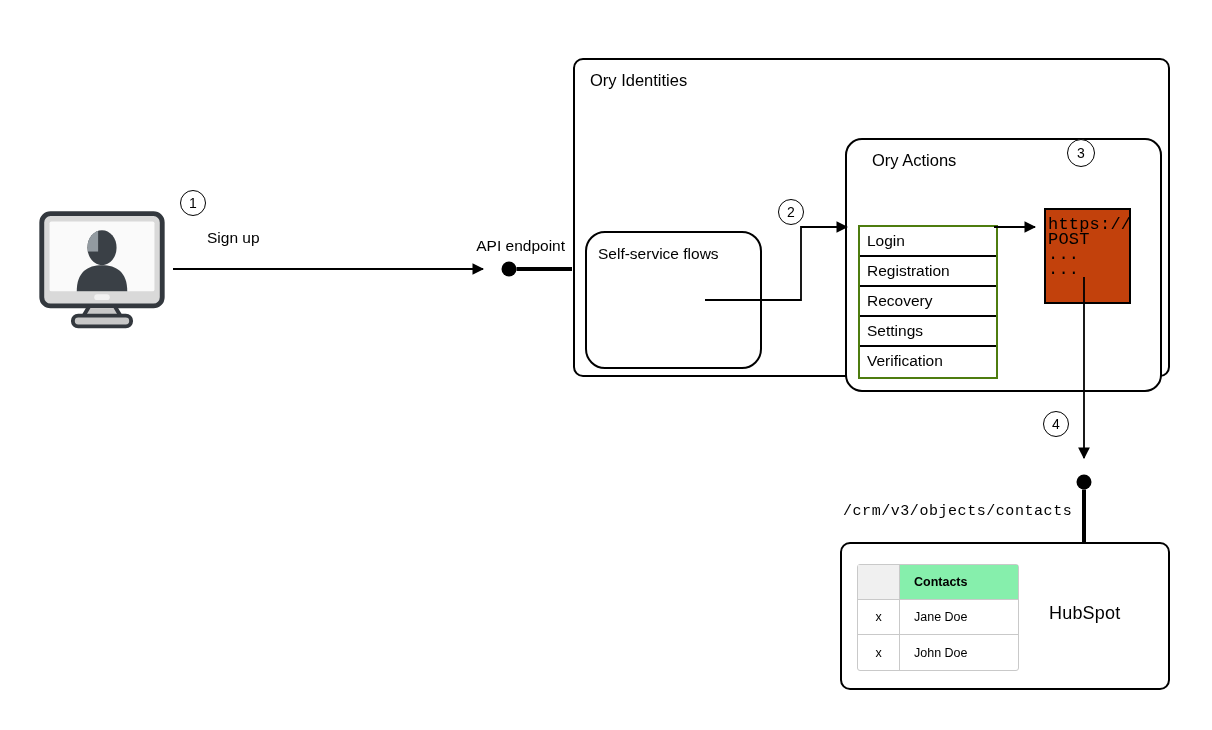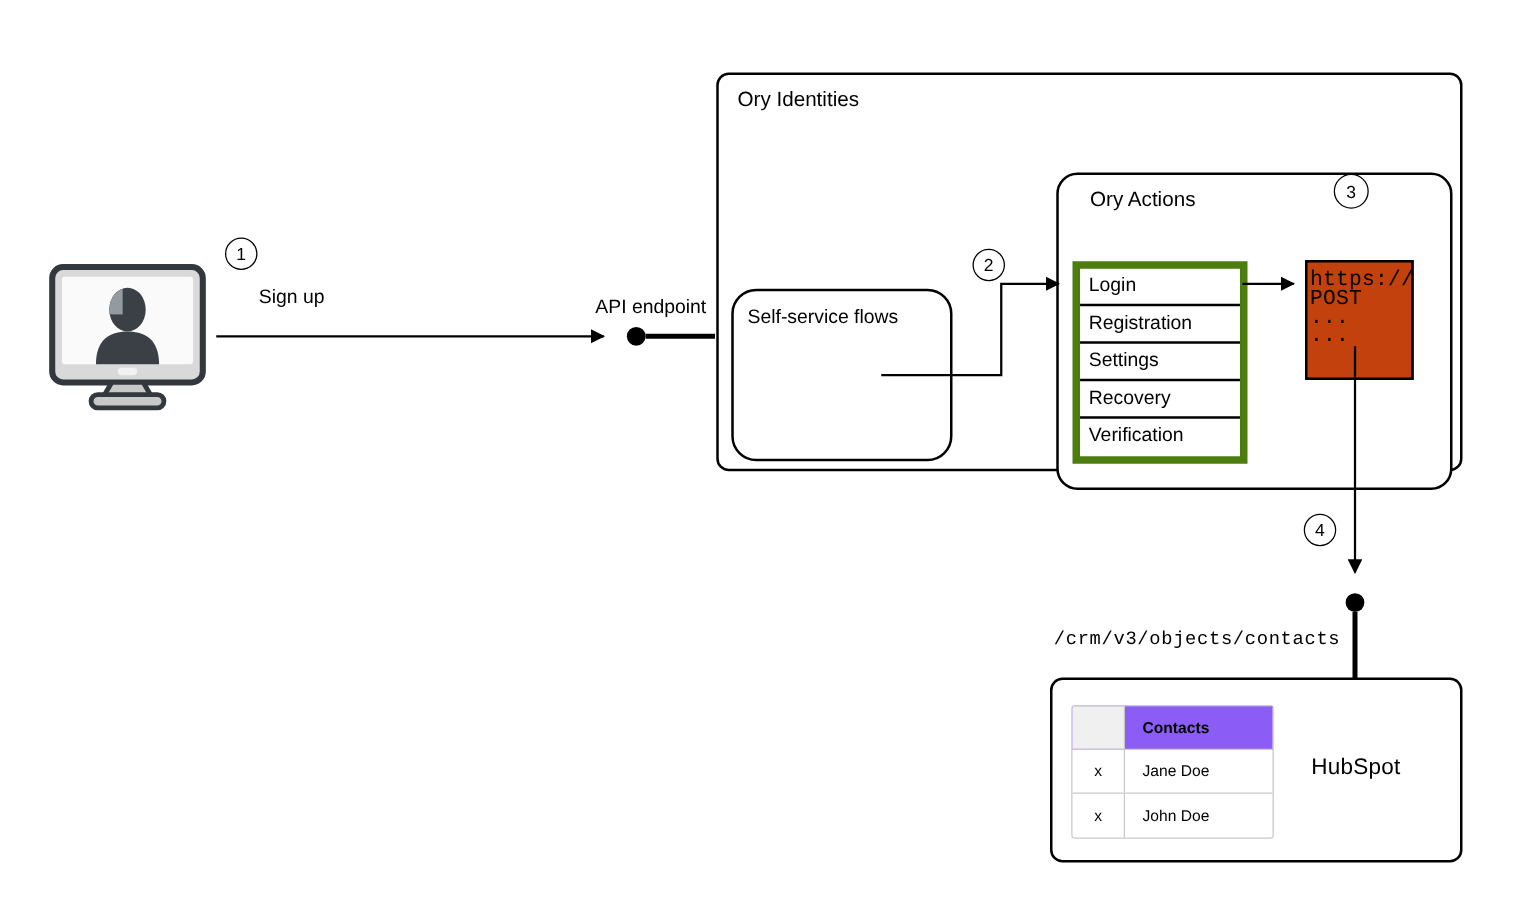--- a/index.html
+++ b/index.html
@@ -13,35 +13,35 @@
 
   .ory-identities { left:573px; top:58px; width:597px; height:319px; border-radius:10px; border-width:2.5px; }
   .ory-identities-title { position:absolute; left:15px; top:11px; font-size:16.5px; }
 
   .self-service { left:10px; top:171px; width:177px; height:138px; border-radius:20px; }
   .self-service-title { position:absolute; left:11px; top:12px; font-size:15.5px; }
 
   .ory-actions { left:270px; top:54px; width:317px; height:254px; border-radius:17px;margin-top:24px; }
   .ory-actions-title { position:absolute; left:25px; top:11px; font-size:16.5px; }
 
-  .flow-table { position:absolute; left:11px; top:69px; width:140px; border:6px solid #4d7c0f; background:#fff; }
+  .flow-table { position:absolute; left:11px; top:85px; width:140px; border:2px solid #4d7c0f; background:#fff; }
   .flow-row { height:30px; line-height:28px; padding-left:7px; font-size:15.5px; border-bottom:2px solid #000; overflow:hidden; }
   .flow-row:last-child { border-bottom:none; }
 
   .webhook-box { position:absolute; left:197px; top:68px; width:87px; height:96px; border:2.5px solid #000; background:#c2410c;
                  font-family:"Liberation Mono","DejaVu Sans Mono",monospace; font-size:17px; line-height:15px;
                  padding:7px 0 0 2px; letter-spacing:0.2px; }
 
   .hubspot { left:840px; top:542px; width:330px; height:148px; border-radius:10px; border-width:2.5px; }
   .hubspot-title { position:absolute; left:207px; top:25px; font-size:18px; font-weight:500; letter-spacing:0.2px;margin-top:34px; }
 
   .contacts-table { position:absolute; left:15px; top:20px; width:162px; border:1px solid #c9c9c9; border-radius:3px; background:#fff; font-size:12.5px; }
   .ct-row { display:flex; height:35px; border-bottom:1px solid #c9c9c9; align-items:center; }
   .ct-row:last-child { border-bottom:none; }
-  .ct-header { background:#8b5cf6; font-weight:bold; }
+  .ct-header { background:#86efac; font-weight:bold; }
   .ct-c1 { width:42px; text-align:center; border-right:1px solid #c9c9c9; align-self:stretch; display:flex; align-items:center; justify-content:center; }
   .ct-header .ct-c1 { background:#f0f0f0; }
   .ct-c2 { flex:1; padding-left:14px; }
 
   .step-circle { position:absolute; width:26px; height:26px; background:#fff; border:1.6px solid #000; border-radius:50%;
                  display:flex; align-items:center; justify-content:center; font-size:14px; z-index:7; }
   .step-circle.big { width:28px; height:28px; }
 
   .float-label { position:absolute; font-size:15.5px; z-index:4;text-align:right; }
   .mono-label { position:absolute; font-family:"Liberation Mono","DejaVu Sans Mono",monospace; font-size:15px; letter-spacing:0.55px; z-index:4; }
@@ -91,22 +91,22 @@
     <div class="node self-service">
       <div class="self-service-title">Self-service flows</div>
     </div>
 
     <div class="node ory-actions">
       <div class="ory-actions-title">Ory Actions</div>
 
       <div class="flow-table">
         <div class="flow-row">Login</div>
         <div class="flow-row">Registration</div>
+        <div class="flow-row">Recovery</div>
         <div class="flow-row">Settings</div>
-        <div class="flow-row">Recovery</div>
         <div class="flow-row">Verification</div>
       </div>
 
       <div class="webhook-box">
         <div>https://</div>
         <div>POST</div>
         <div>...</div>
         <div>...</div>
       </div>
     </div>

